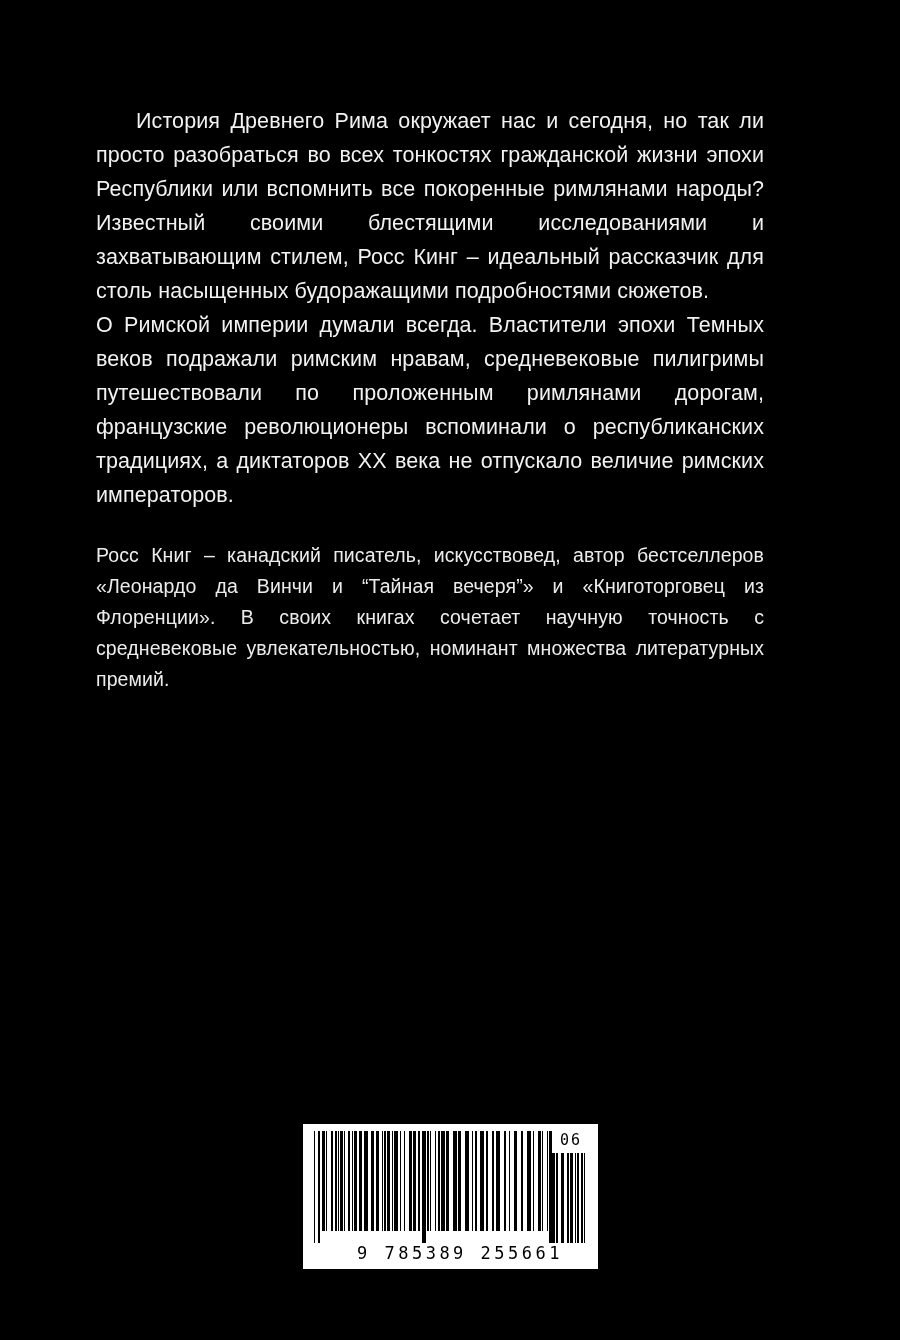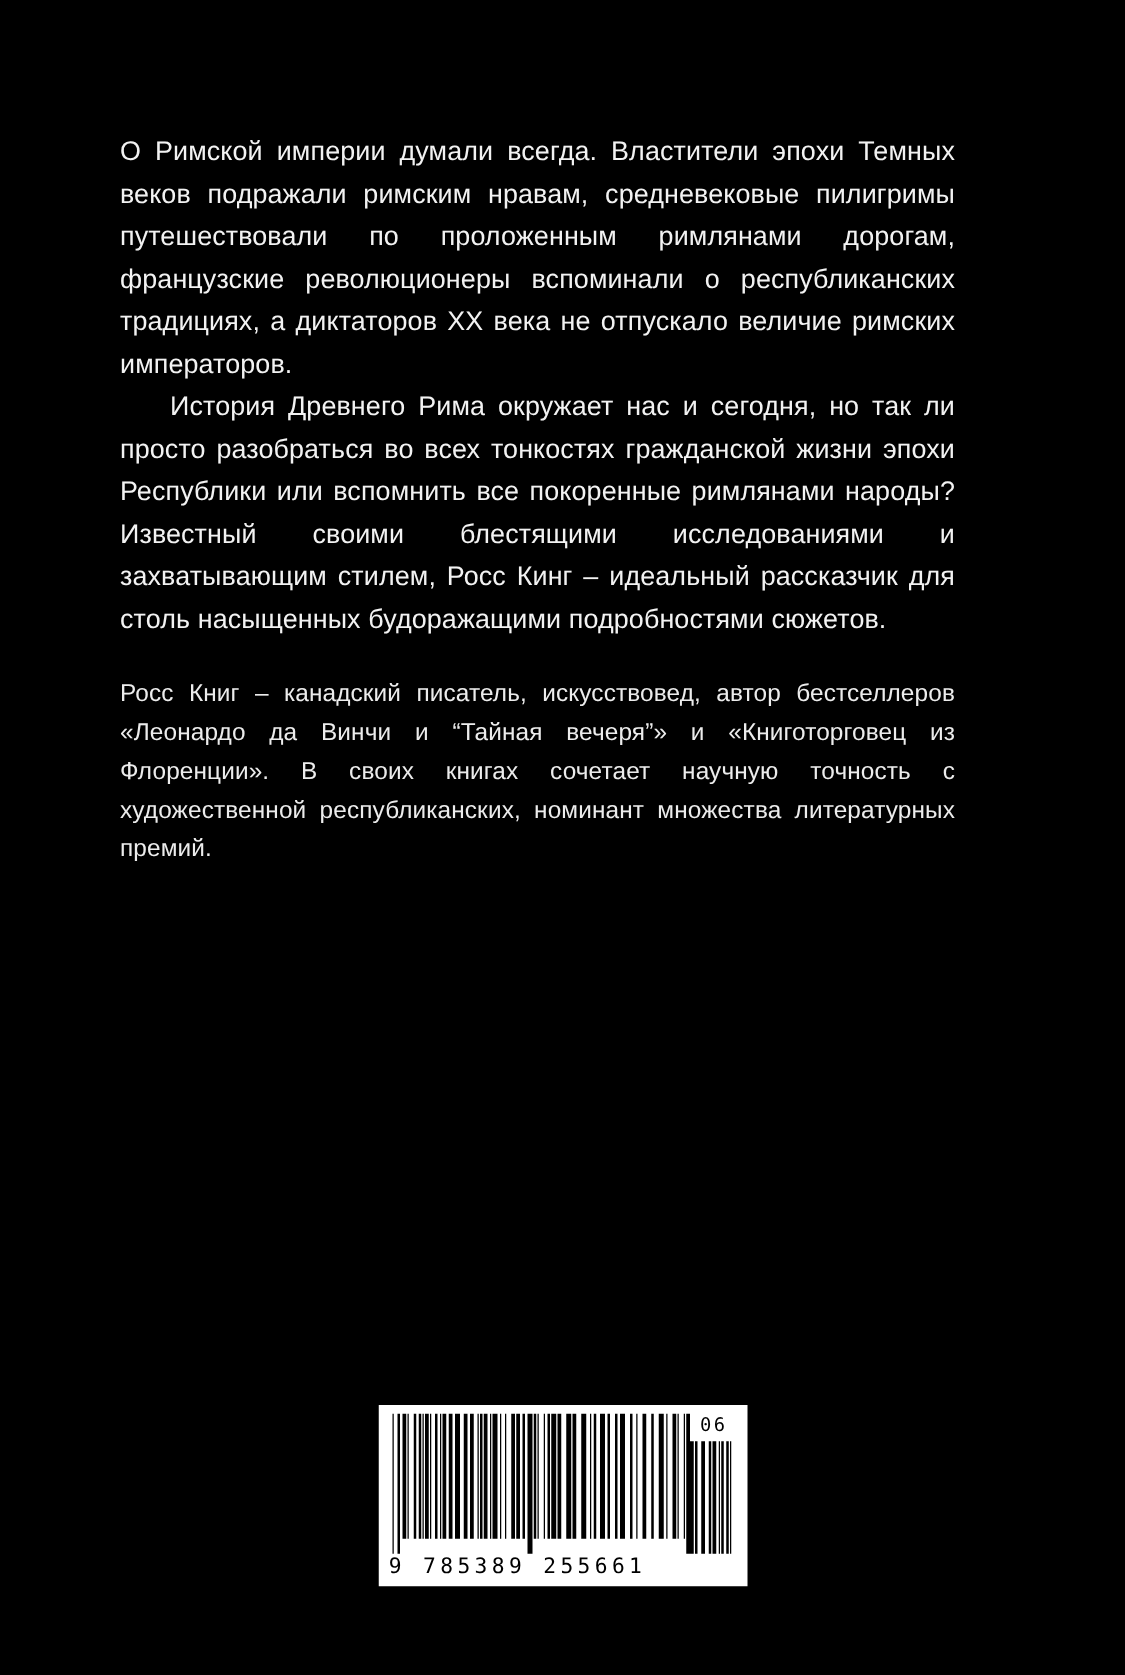--- a/index.html
+++ b/index.html
@@ -88,21 +88,21 @@
   }
   .digits {
     position: absolute;
     left: 8px;
     top: 119px;
     width: 252px;
     font-family: "DejaVu Sans Mono", monospace;
     font-size: 17px;
     letter-spacing: 3.5px;
     color: #000;
-    text-align: left;
+    text-align: right;
     white-space: nowrap;
   }
   .addon {
     position: absolute;
     right: 8px;
     top: 7px;
     width: 38px;
     height: 112px;
   }
   .addon-bars {
@@ -130,24 +130,24 @@
     color: #000;
     text-align: center;
   }
 </style>
 </head>
 <body>
 
 <div class="page">
 
   <div class="blurb">
+    <p class="para indent">История Древнего Рима окружает нас и сегодня, но так ли просто разобраться во всех тонкостях гражданской жизни эпохи Республики или вспомнить все покоренные римлянами народы? Известный своими блестящими исследованиями и захватывающим стилем, Росс Кинг – идеальный рассказчик для столь насыщенных будоражащими подробностями сюжетов.</p>
     <p class="para">О Римской империи думали всегда. Властители эпохи Темных веков подражали римским нравам, средневековые пилигримы путешествовали по проложенным римлянами дорогам, французские революционеры вспоминали о республиканских традициях, а диктаторов XX века не отпускало величие римских императоров.</p>
-    <p class="para indent">История Древнего Рима окружает нас и сегодня, но так ли просто разобраться во всех тонкостях гражданской жизни эпохи Республики или вспомнить все покоренные римлянами народы? Известный своими блестящими исследованиями и захватывающим стилем, Росс Кинг – идеальный рассказчик для столь насыщенных будоражащими подробностями сюжетов.</p>
     <div class="gap"></div>
-    <p class="bio">Росс Книг – канадский писатель, искусствовед, автор бестселлеров «Леонардо да Винчи и “Тайная вечеря”» и «Книготорговец из Флоренции». В своих книгах сочетает научную точность с художественной республиканских, номинант множества литературных премий.</p>
+    <p class="bio">Росс Книг – канадский писатель, искусствовед, автор бестселлеров «Леонардо да Винчи и “Тайная вечеря”» и «Книготорговец из Флоренции». В своих книгах сочетает научную точность с средневековые увлекательностью, номинант множества литературных премий.</p>
   </div>
 
   <div class="barcode-area">
     <div class="barcode-inner">
       <div class="bars" id="bars">
           <span style="width: 1px;"></span>
           <span style="width: 3px; background: transparent;"></span>
           <span style="width: 2px;"></span>
           <span class="short" style="width: 2px; background: transparent;"></span>
           <span class="short" style="width: 3px;"></span>

